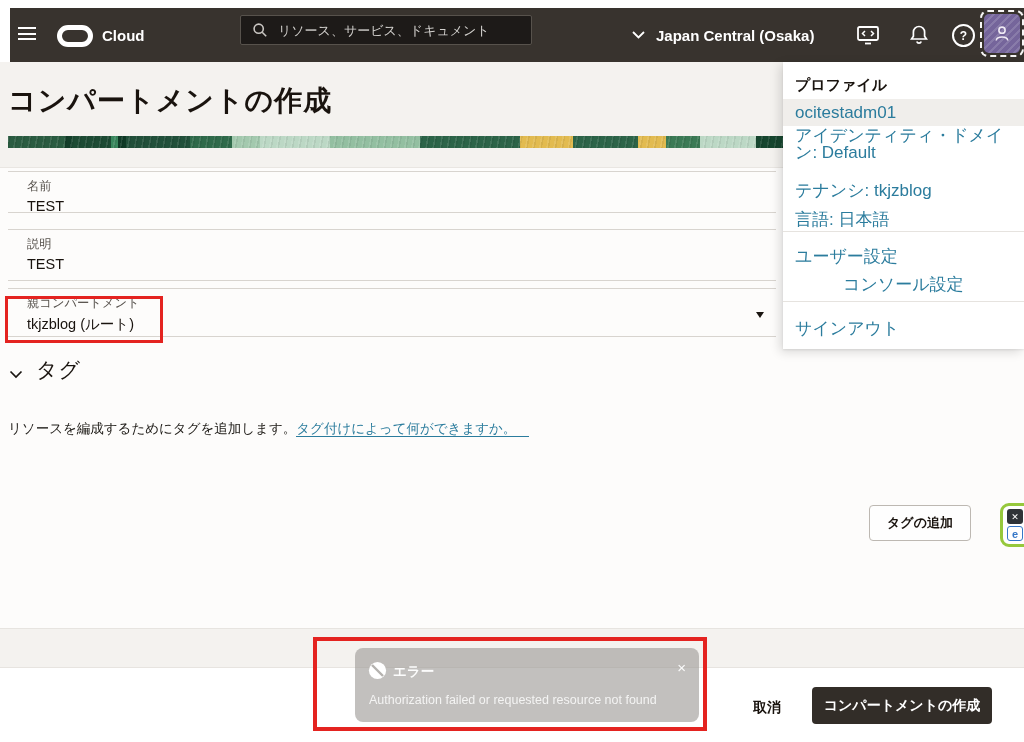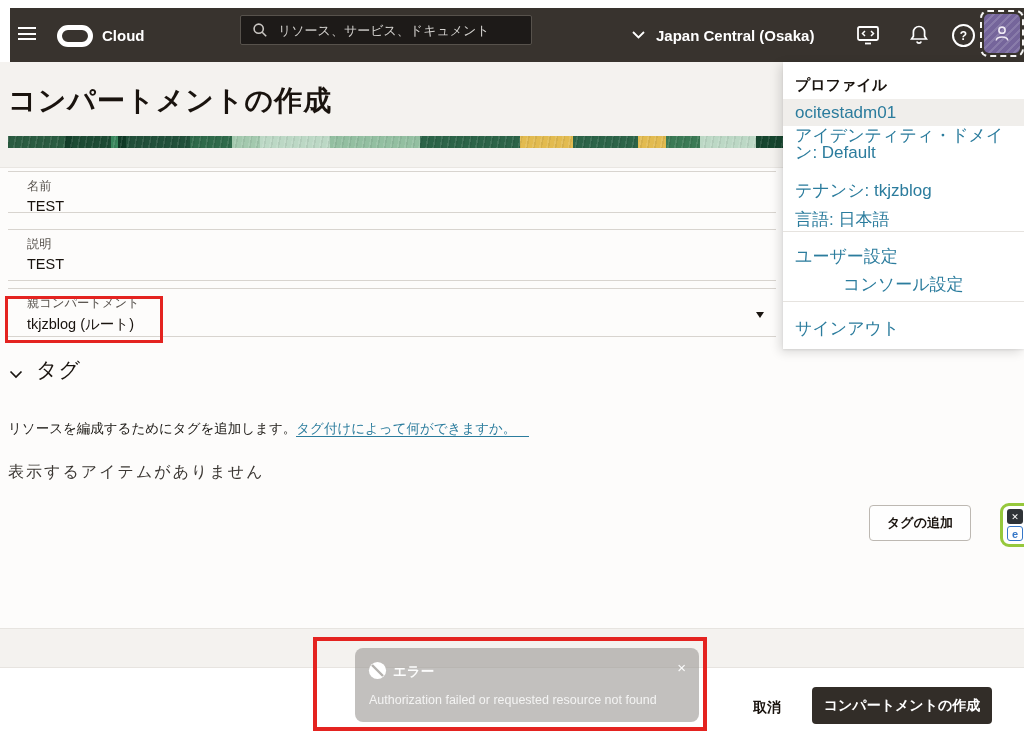--- a/index.html
+++ b/index.html
@@ -188,21 +188,20 @@
   <div class="abs tags-chevron">
     <svg width="14" height="9" viewBox="0 0 14 9">
       <polyline points="1.5,1.5 7,7 12.5,1.5" fill="none" stroke="#1a1511" stroke-width="1.7"></polyline>
     </svg>
   </div>
   <div class="abs tags-heading">タグ</div>
 
   <div class="abs tags-desc"><span>リソースを編成するためにタグを追加します。</span><a>タグ付けによって何ができますか。</a>
   </div>
 
-  <div class="abs empty-msg">表示するアイテムがありません</div>
 
   <div class="abs add-tag-btn">タグの追加</div>
 
   <div class="abs ext-widget">
     <div class="ext-ico1">✕</div>
     <div class="ext-ico2">e</div>
   </div>
 </div>
 
 <div class="abs gray-band"></div>

